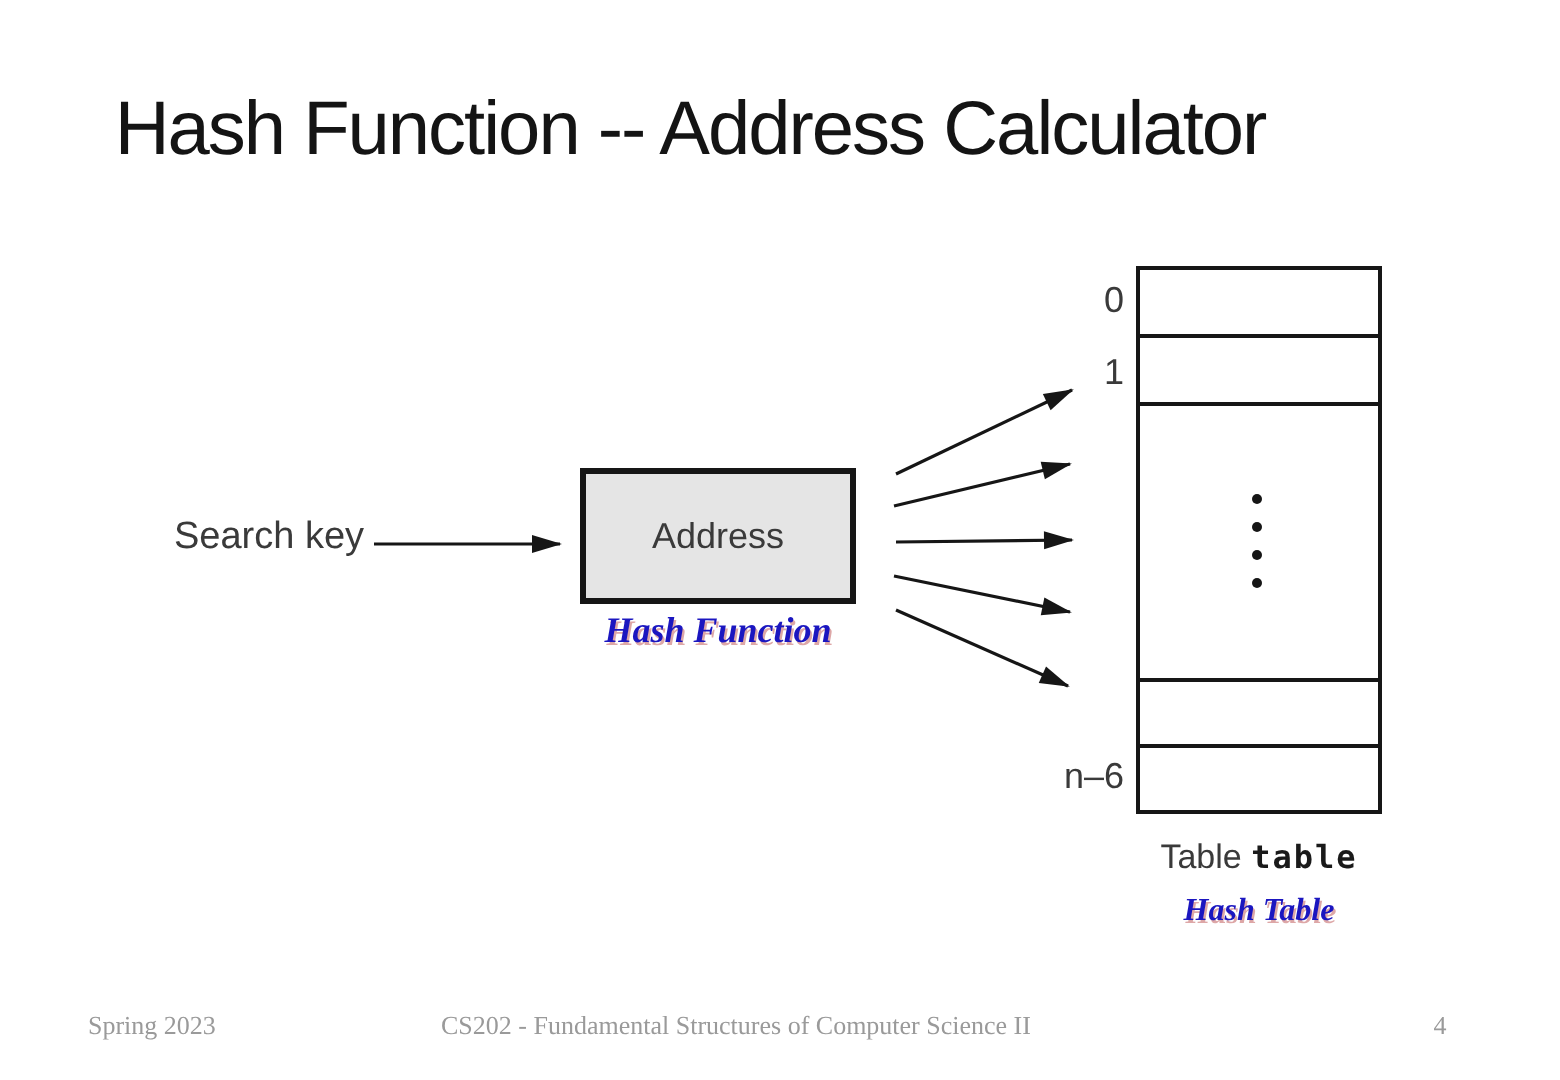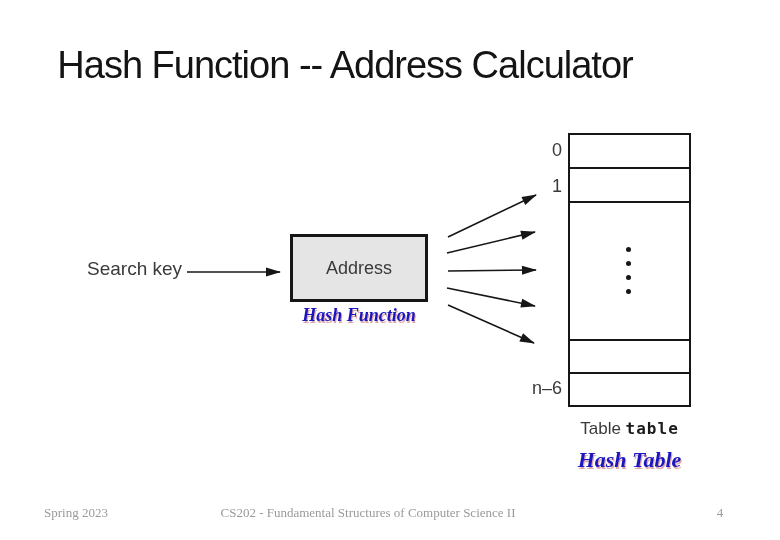--- a/index.html
+++ b/index.html
@@ -115,21 +115,21 @@
   }
   .hash-table-label {
     position: absolute;
     left: 568px;
     top: 447px;
     width: 123px;
     text-align: center;
     font-family: "Liberation Serif", "DejaVu Serif", serif;
     font-style: italic;
     font-weight: bold;
-    font-size: 22px;
+    font-size: 16px;
     color: #1b16c0;
     text-shadow: 1px 1.5px 0 rgba(180, 60, 60, 0.45);
   }
   
   .arrows-layer {
     position: absolute;
     left: 0; top: 0;
     width: 780px; height: 540px;
     pointer-events: none;
   }

